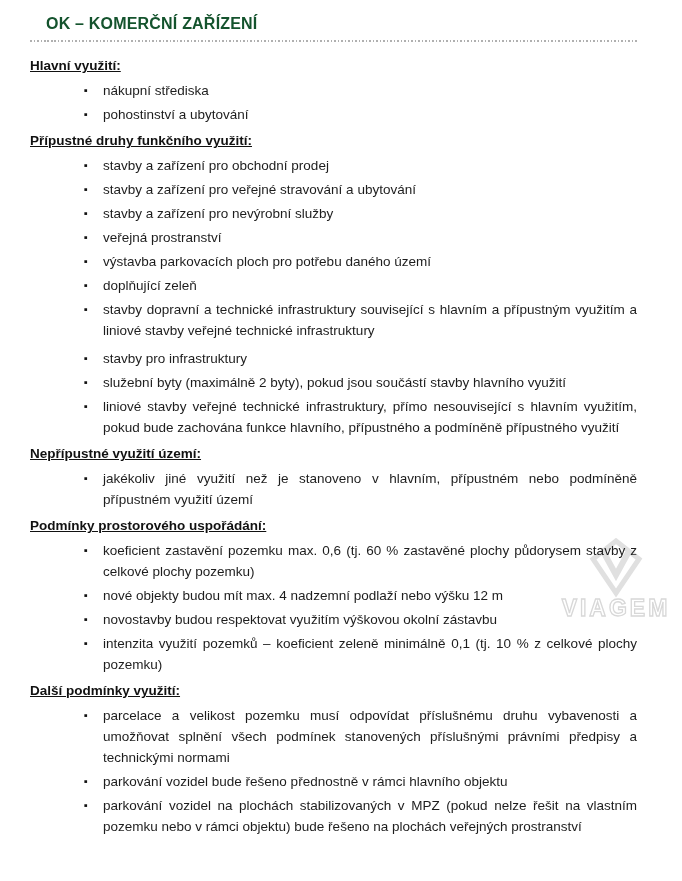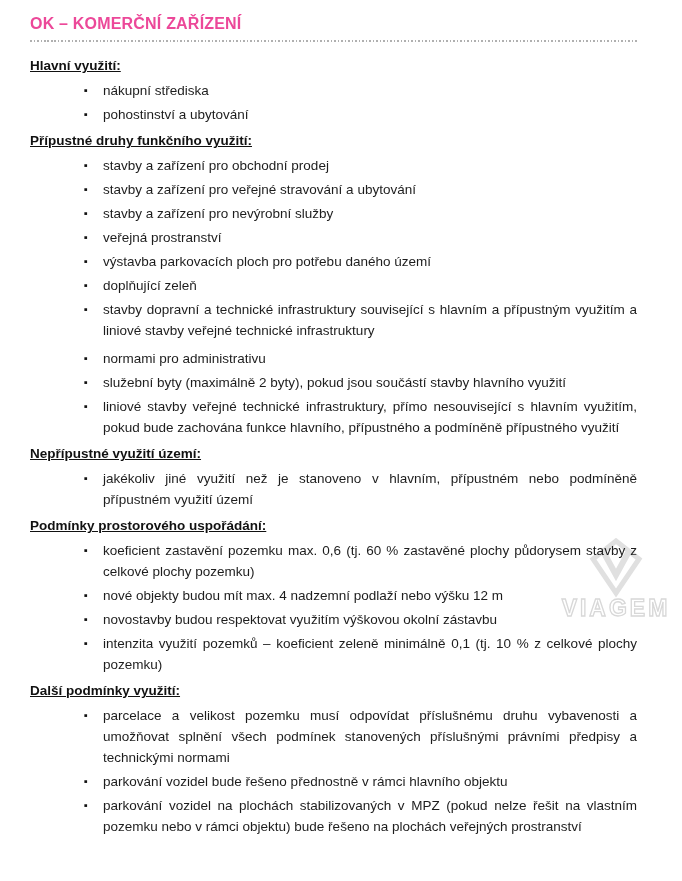--- a/index.html
+++ b/index.html
@@ -6,22 +6,22 @@
   body{
     width:682px;height:881px;overflow:hidden;background:#ffffff;
     font-family:"Liberation Sans",sans-serif;color:#1d1d1d;
     position:relative;
   }
   .page{
     position:relative;z-index:1;
     padding:12px 45px 0 30px;
   }
   h1{
-    font-size:16px;line-height:20px;font-weight:bold;margin:2px 0 0 0;
-    letter-spacing:.2px;color:#ec4899;
+    font-size:16px;line-height:20px;font-weight:bold;margin:2px 0 0 16px;
+    letter-spacing:.2px;color:#14532d;
   }
   .title-rule{
     margin-top:6px;height:2px;
     background:repeating-linear-gradient(90deg,#b0b0b0 0 1.5px,transparent 1.5px 3.5px);
   }
   .section{margin-top:7px;}
   .section.first{margin-top:15px;}
   .section h2{
     font-size:13.5px;line-height:17px;font-weight:bold;margin:0 0 6px 0;color:#111;text-decoration:underline;
   }
@@ -72,21 +72,21 @@
           <li><span class="bullet">▪</span><span>stavby a zařízení pro veřejné stravování a ubytování</span></li>
           <li><span class="bullet">▪</span><span>stavby a zařízení pro nevýrobní služby</span></li>
           <li><span class="bullet">▪</span><span>veřejná prostranství</span></li>
           <li><span class="bullet">▪</span><span>výstavba parkovacích ploch pro potřebu daného území</span></li>
           <li><span class="bullet">▪</span><span>doplňující zeleň</span></li>
           <li><span class="bullet">▪</span><span>stavby dopravní a technické infrastruktury související s hlavním a přípustným využitím a liniové stavby veřejné technické infrastruktury</span></li>
         </ul>
       </div>
       <div class="section">
         <ul>
-          <li><span class="bullet">▪</span><span>normami pro administrativu</span></li>
+          <li><span class="bullet">▪</span><span>stavby pro infrastruktury</span></li>
           <li><span class="bullet">▪</span><span>služební byty (maximálně 2 byty), pokud jsou součástí stavby hlavního využití</span></li>
           <li><span class="bullet">▪</span><span>liniové stavby veřejné technické infrastruktury, přímo nesouvisející s hlavním využitím, pokud bude zachována funkce hlavního, přípustného a podmíněně přípustného využití</span></li>
         </ul>
       </div>
       <div class="section">
         <h2>Nepřípustné využití území:</h2>
         <ul>
           <li><span class="bullet">▪</span><span>jakékoliv jiné využití než je stanoveno v hlavním, přípustném nebo podmíněně přípustném využití území</span></li>
         </ul>
       </div>

